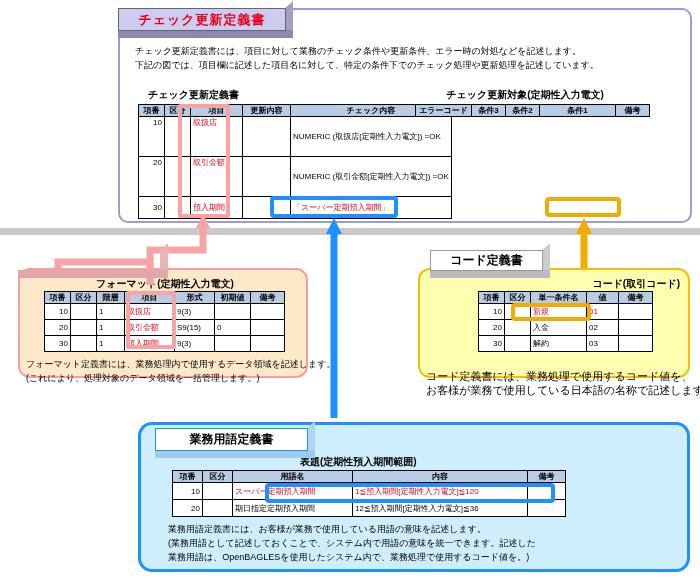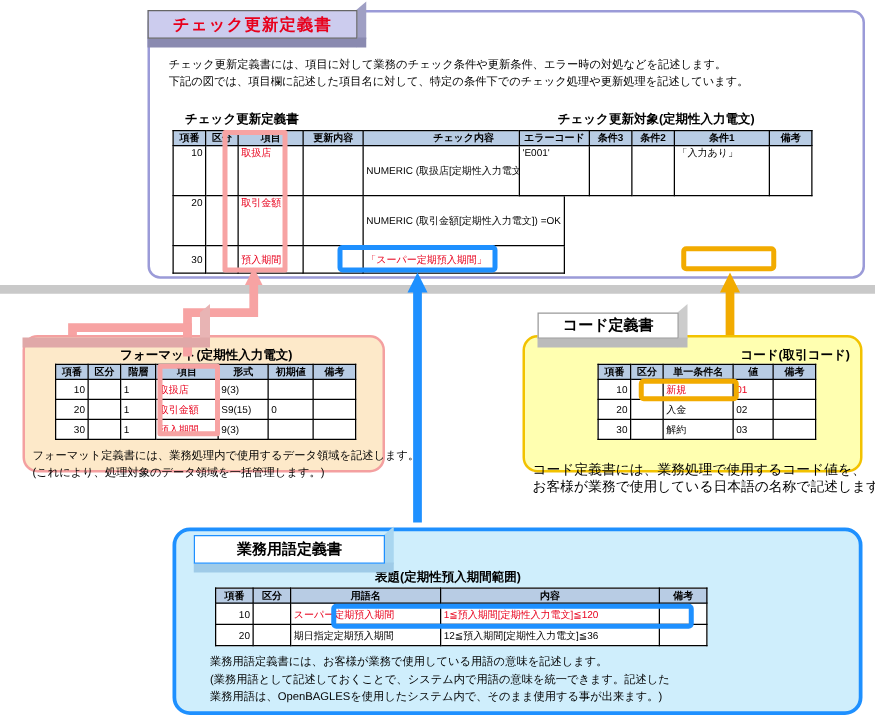--- a/index.html
+++ b/index.html
@@ -199,27 +199,20 @@
   <thead>
     <tr>
       <td style="width:56px">エラーコード</td>
       <td style="width:34px">条件3</td>
       <td style="width:34px">条件2</td>
       <td style="width:76px">条件1</td>
       <td style="width:34px">備考</td>
     </tr>
   </thead>
   <tbody>
-    <tr>
-      <td style="height:40px;vertical-align:top">'E001'</td>
-      <td></td>
-      <td></td>
-      <td style="vertical-align:top">「入力あり」</td>
-      <td></td>
-    </tr>
   </tbody>
 </table>
 
 <div class="abs" id="fmt-panel"></div>
 <div class="abs tab3d" id="fmt-title">
   <div class="side"></div>
   <div class="bot"></div>
 </div>
 <div class="abs cap" id="t-fmt-cap">フォーマット(定期性入力電文)</div>
 
@@ -343,20 +336,20 @@
       <td class="num" style="height:17px">20</td>
       <td></td>
       <td>期日指定定期預入期間</td>
       <td>12≦預入期間[定期性入力電文]≦36</td>
       <td></td>
     </tr>
   </tbody>
 </table>
 <div class="abs desc" id="term-desc">業務用語定義書には、お客様が業務で使用している用語の意味を記述します。
 (業務用語として記述しておくことで、システム内で用語の意味を統一できます。記述した
-業務用語は、OpenBAGLESを使用したシステム内で、そのまま使用する事が出来ます。)</div>
+業務用語は、OpenBAGLESを使用したシステム内で、業務処理で使用するコード値を。)</div>
 
 <div class="hl" id="hl-pink-col"></div>
 <div class="hl" id="hl-pink-fmt"></div>
 <div class="hl" id="hl-blue-cell"></div>
 <div class="hl" id="hl-blue-term"></div>
 <div class="hl" id="hl-org-cell"></div>
 <div class="hl" id="hl-org-code"></div>
 
 </body></html>

